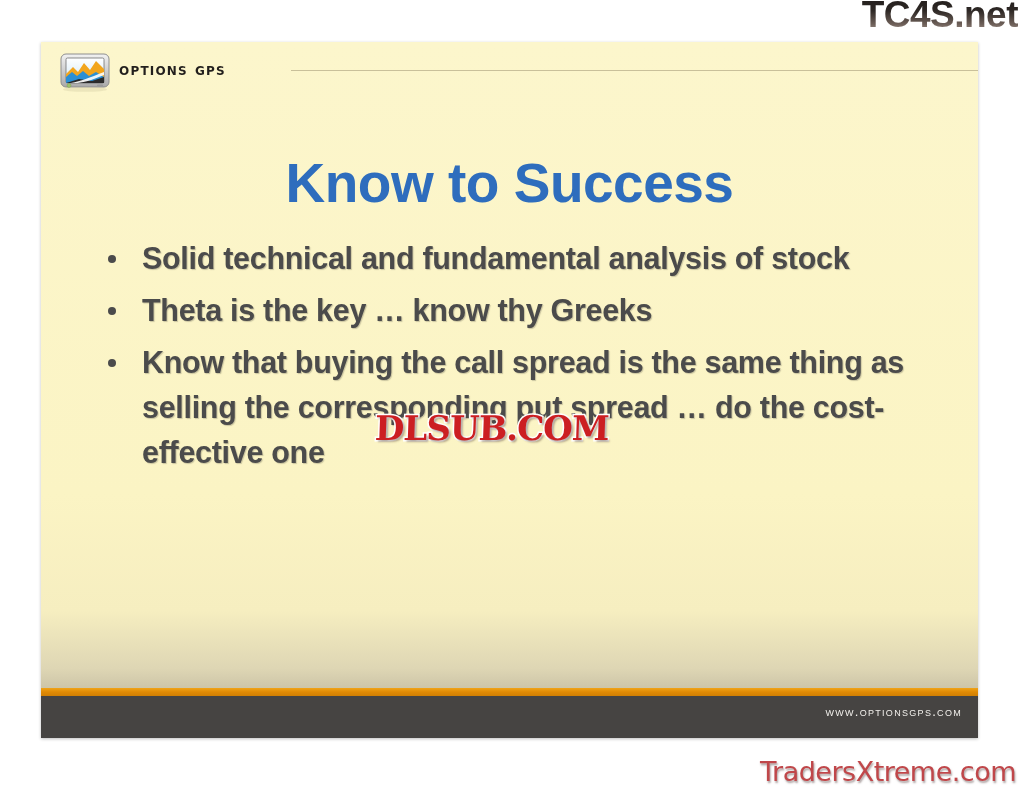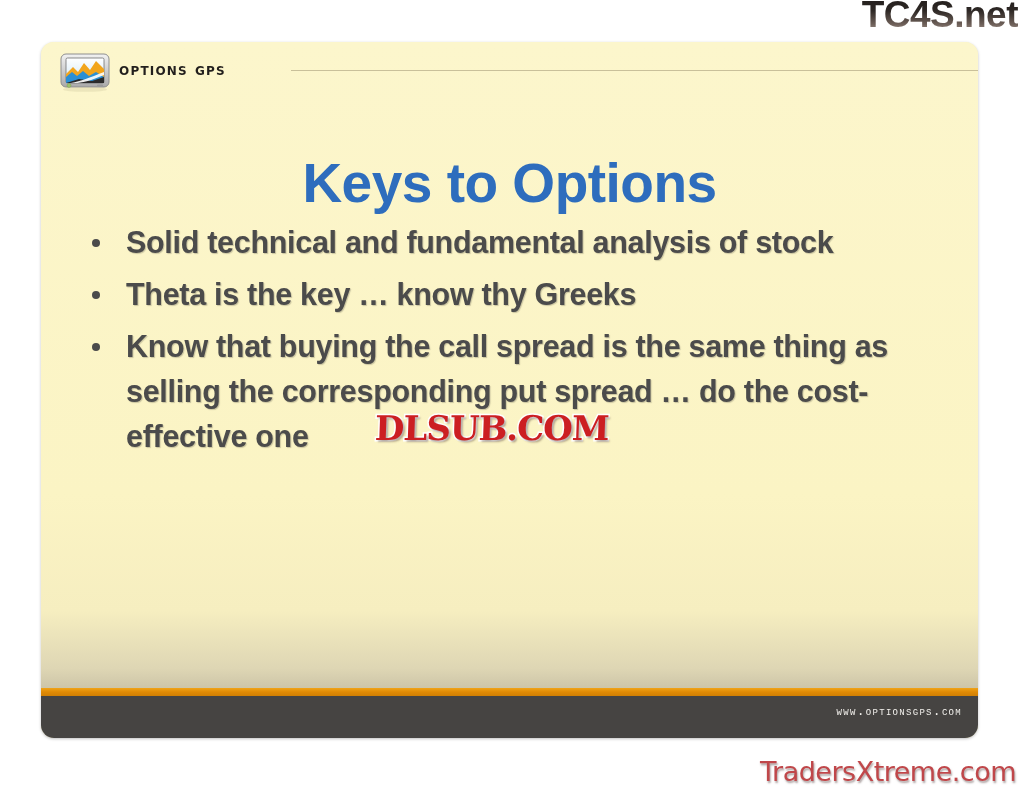--- a/index.html
+++ b/index.html
@@ -36,21 +36,20 @@
   
   #slide {
     position: absolute;
     left: 41px;
     top: 42px;
     width: 937px;
     height: 696px;
     background: #fbf4c4;
     box-shadow: 0 1px 3px rgba(0,0,0,0.25);
     overflow: hidden;
-    border-radius: 13px;
   }
 
   
   #slide-body {
     position: absolute;
     left: 0; top: 0; right: 0;
     height: 646px;
     background: linear-gradient(180deg,
         #fcf6cc 0%,
         #fbf4c4 70%,
@@ -108,21 +107,21 @@
     color: #2e6dbd;
     letter-spacing: -0.5px;
   }
 
   
   #bullet-list {
     position: absolute;
     left: 41px;
     top: 178px;
     width: 880px;
-    margin: 0;
+    margin: 16px;
     padding: 0;
     list-style: none;
   }
   .bullet-item {
     position: relative;
     padding-left: 44px;
     margin-bottom: 7px;
     font-family: "Liberation Sans", sans-serif;
     font-weight: bold;
     font-size: 30.5px;
@@ -176,21 +175,21 @@
   }
   #footer-bar {
     position: absolute;
     left: 0; right: 0; top: 8px; bottom: 0;
     background: #464442;
   }
   #footer-url {
     position: absolute;
     right: 16px;
     top: 16px;
-    font-family: Liberation Mono, monospace;
+    font-family: Liberation Sans, sans-serif;
     font-size: 13px;
     letter-spacing: 1.3px;
     color: #f2f0ec;
     font-variant: small-caps;
     text-transform: lowercase;
   }
 
   
   #tx-brand {
     position: absolute;
@@ -236,21 +235,21 @@
         <path d="M7 31 L20 27 L33 29 L45 25 L45 31 Z" fill="#2b2b2b"></path>
         <path d="M12 31 C22 29, 30 26, 45 20 L45 23 C31 29, 23 31, 16 31 Z" fill="#ffffff" opacity="0.9"></path>
         <circle cx="10" cy="33.5" r="2" fill="#9bc26a" stroke="#7f9f55" stroke-width="0.5"></circle>
         <rect x="38" y="32.5" width="6" height="2" rx="0.8" fill="#9a9a9a"></rect>
         <ellipse cx="26" cy="37.5" rx="22" ry="2.3" fill="#d9d2a8" opacity="0.45"></ellipse>
       </svg>
       <div id="logo-text">Options GPS</div>
       <div id="header-rule"></div>
     </div>
 
-    <h1 id="slide-title">Keys to Options</h1>
+    <h1 id="slide-title">Know to Success</h1>
 
     <ul id="bullet-list">
       <li class="bullet-item w-narrow">
         <span class="dot"></span>
         <span>Solid technical and fundamental analysis of stock</span>
       </li>
       <li class="bullet-item">
         <span class="dot"></span>
         <span>Theta is the key … know thy Greeks</span>
       </li>

